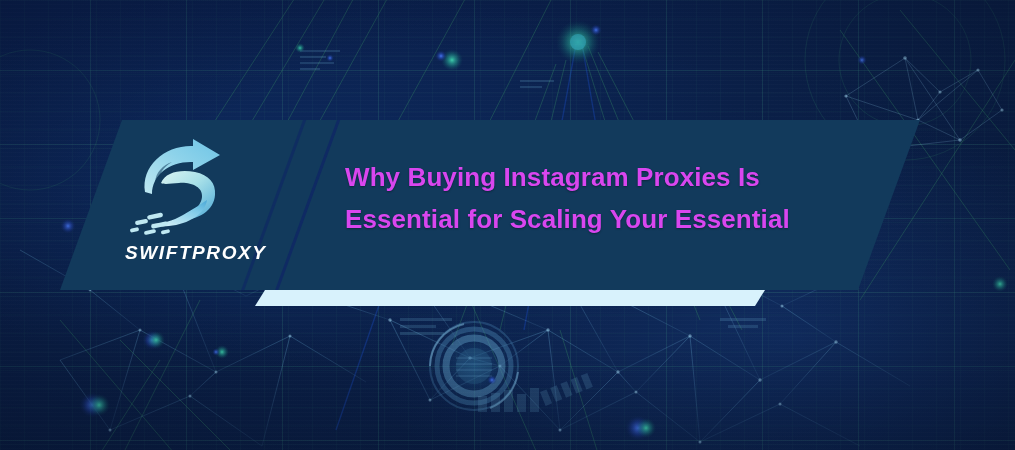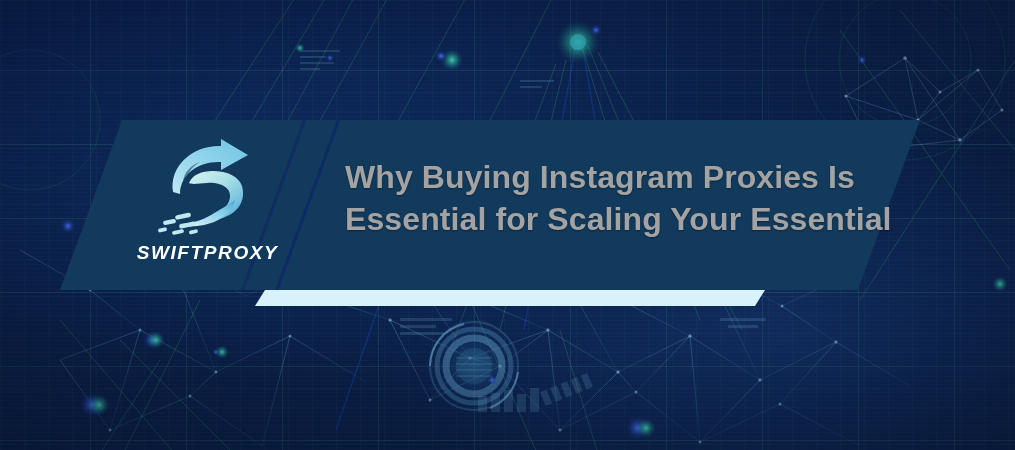--- a/index.html
+++ b/index.html
@@ -101,43 +101,43 @@
 
   
   .logo-block {
     position: absolute;
     left: 125px;
     top: 138px;
     width: 165px;
     height: 135px;
     display: flex;
     flex-direction: column;
-    align-items: center;
+    align-items: flex-start;
     justify-content: flex-start;
   }
   .logo-mark { width: 110px; height: 100px; }
   .logo-word {
     margin-top: 4px;
     color: #ffffff;
     font-size: 19px;
     font-weight: bold;
     font-style: italic;
     letter-spacing: 1.6px;
     white-space: nowrap;
     font-family: "Liberation Sans", sans-serif;
   }
 
   
   .headline {
     position: absolute;
     left: 345px;
     top: 156px;
     width: 530px;
-    color: #a3a3a3;
-    font-size: 32px;
+    color: #d946ef;
+    font-size: 26px;
     font-weight: bold;
     line-height: 42px;
     letter-spacing: 0.1px;
     text-shadow: 0 1px 2px rgba(0,0,0,0.35);
     font-family: "Liberation Sans", sans-serif;
   }
   .headline .l { display: block; white-space: nowrap; }
 </style>
 </head>
 <body>

